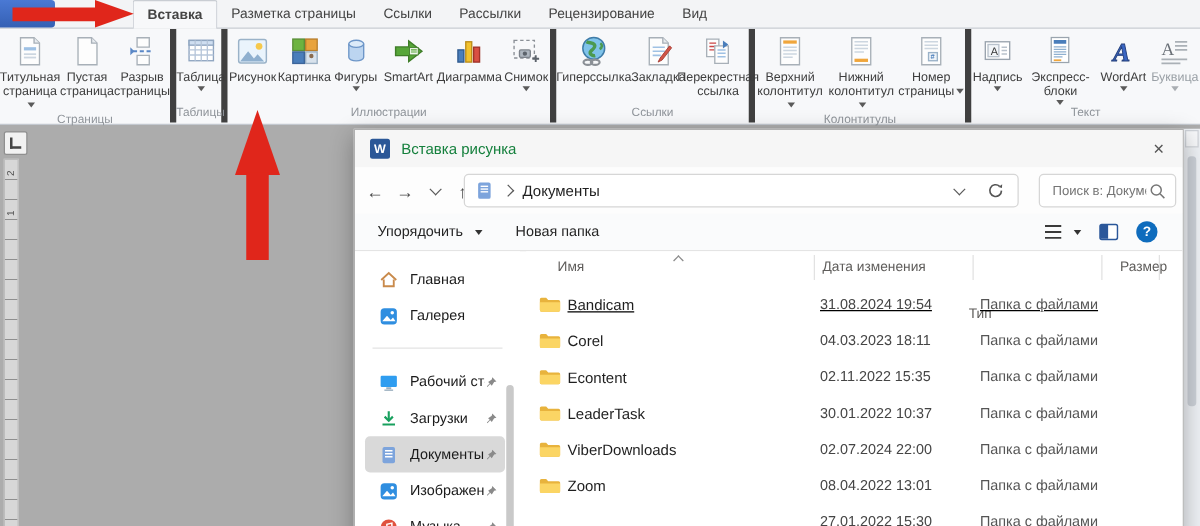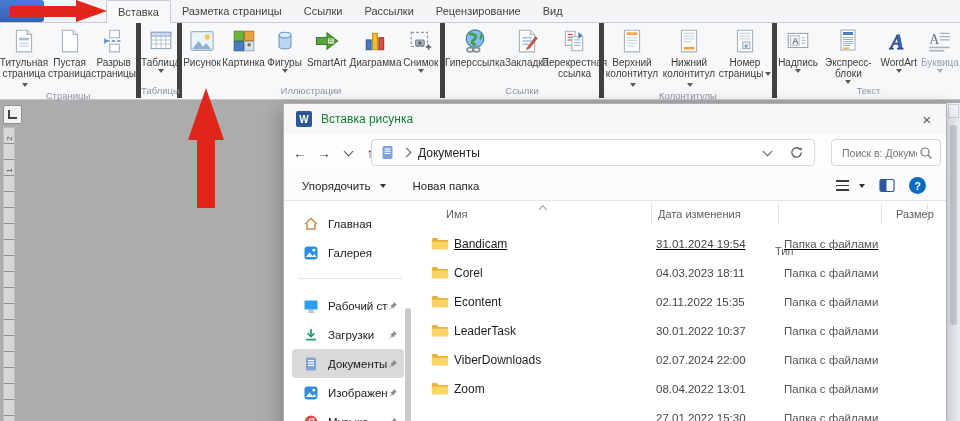--- a/index.html
+++ b/index.html
@@ -5,21 +5,21 @@
   html,body{margin:0;padding:0;background:#e9e9e9;}
   .stage{position:relative;width:960px;height:421px;overflow:hidden;background:#f5f6f8;
          font-family:"Liberation Sans",sans-serif;-webkit-font-smoothing:antialiased;}
   
   .tabsrow{position:absolute;left:0;top:0;width:960px;height:22px;background:#f3f4f6;
            border-bottom:1px solid #c9cdd3;display:flex;align-items:stretch;z-index:2;}
   .filetab{width:44px;height:22px;background:linear-gradient(#4a79d4,#3560b4);border-radius:0 3px 3px 0;}
   .tab{padding:0 11px;display:flex;align-items:center;font-size:11px;color:#444;white-space:nowrap;}
   .tab.first{margin-left:62px;}
   .tab.active{background:#f7f8fa;border:1px solid #c9cdd3;border-bottom:none;border-radius:2px 2px 0 0;
-              height:23px;box-sizing:border-box;position:relative;z-index:3;}
+              height:23px;box-sizing:border-box;position:relative;z-index:3;font-weight:bold;}
   .ribbonbody{position:absolute;left:0;top:23px;width:960px;height:76px;background:#f7f8fa;
               border-bottom:1px solid #c3c8cf;z-index:1;}
   .rgroup{position:absolute;top:0;height:75px;border-right:5px solid #404040;display:flex;flex-direction:column;box-sizing:border-box;}
   .rbtns{flex:1;display:flex;justify-content:space-evenly;align-items:flex-start;padding-top:3px;}
   .rbtn{display:flex;flex-direction:column;align-items:center;gap:1px;cursor:default;}
   .rbtn .ic{height:30px;display:flex;align-items:center;justify-content:center;}
   .rbtn .lbl{font-size:10px;line-height:11px;text-align:center;color:#3d3d3d;}
   .rbtn.disabled .lbl{color:#9aa0a6;text-align:right;}
   .caret{width:0;height:0;border-left:3px solid transparent;border-right:3px solid transparent;border-top:4px solid #5a5a5a;}
   .caret.inline{display:inline-block;margin-left:2px;vertical-align:middle;}
@@ -535,21 +535,21 @@
         <span class="vsep" style="left:460px;"></span>
         <span class="vsep" style="left:506px;"></span>
       </div>
       <div class="frows">
         <div class="frow" style="top:0;text-decoration:underline;">
           <svg class="fic" width="18" height="15" viewBox="0 0 20 16">
               <path d="M1 3.5C1 2.7 1.6 2 2.4 2h4.2l1.8 2h9.2c.8 0 1.4.7 1.4 1.5V13c0 .8-.6 1.5-1.4 1.5H2.4A1.45 1.45 0 0 1 1 13z" fill="#e8b33d"></path>
               <path d="M1 6h18v7c0 .8-.6 1.5-1.4 1.5H2.4A1.45 1.45 0 0 1 1 13z" fill="#fbd564"></path>
             </svg>
           <span class="nm">Bandicam</span>
-          <span class="dt">31.01.2024 19:54</span>
+          <span class="dt">31.08.2024 19:54</span>
           <span class="tp">Папка с файлами</span>
           <span class="sz"></span>
         </div>
         <div class="frow" style="top:29px;">
           <svg class="fic" width="18" height="15" viewBox="0 0 20 16">
               <path d="M1 3.5C1 2.7 1.6 2 2.4 2h4.2l1.8 2h9.2c.8 0 1.4.7 1.4 1.5V13c0 .8-.6 1.5-1.4 1.5H2.4A1.45 1.45 0 0 1 1 13z" fill="#e8b33d"></path>
               <path d="M1 6h18v7c0 .8-.6 1.5-1.4 1.5H2.4A1.45 1.45 0 0 1 1 13z" fill="#fbd564"></path>
             </svg>
           <span class="nm">Corel</span>
           <span class="dt">04.03.2023 18:11</span>

